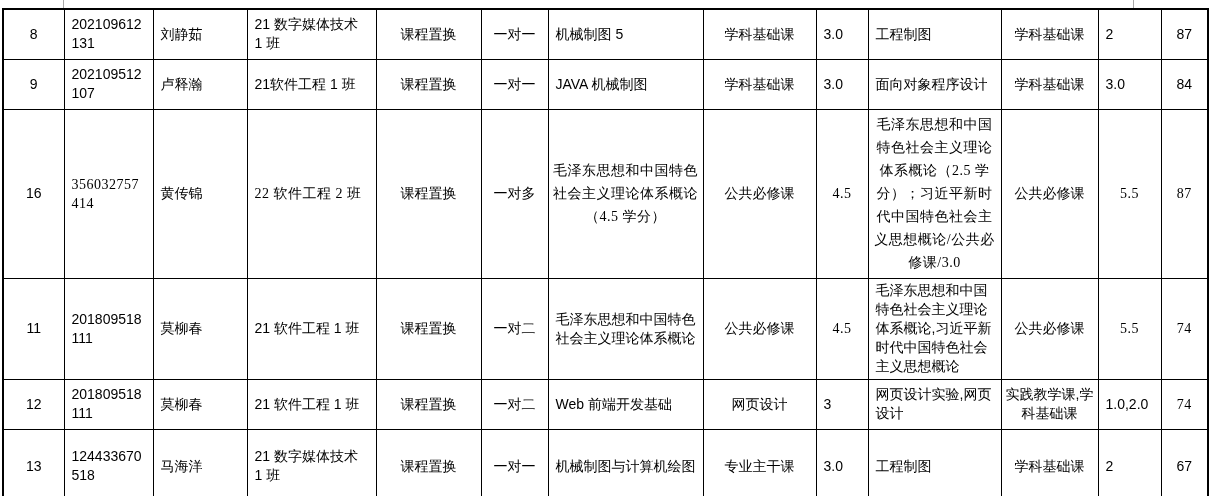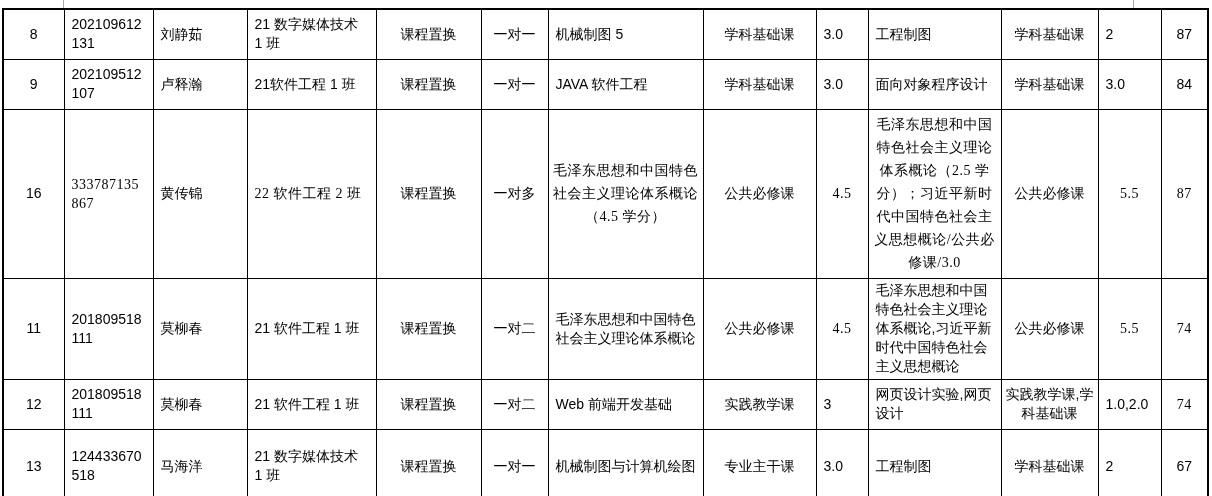--- a/index.html
+++ b/index.html
@@ -65,31 +65,31 @@
           <td>2</td>
           <td class="center">87</td>
         </tr>
         <tr style="height: 50px;">
           <td class="center">9</td>
           <td class="idcol">202109512107</td>
           <td>卢释瀚</td>
           <td>21软件工程 1 班</td>
           <td class="center">课程置换</td>
           <td class="center">一对一</td>
-          <td>JAVA 软件工程</td>
+          <td>JAVA 机械制图</td>
           <td class="center">学科基础课</td>
           <td>3.0</td>
           <td>面向对象程序设计</td>
           <td class="center">学科基础课</td>
           <td>3.0</td>
           <td class="center">84</td>
         </tr>
         <tr style="height: 169px;">
           <td class="center">16</td>
-          <td class="serif idcol">333787135867</td>
+          <td class="serif idcol">356032757414</td>
           <td>黄传锦</td>
           <td class="serif">22 软件工程 2 班</td>
           <td class="center">课程置换</td>
           <td class="center">一对多</td>
           <td class="center serif big">毛泽东思想和中国特色社会主义理论体系概论（4.5 学分）</td>
           <td class="center">公共必修课</td>
           <td class="center serif">4.5</td>
           <td class="center serif big">毛泽东思想和中国特色社会主义理论体系概论（2.5 学分）；习近平新时代中国特色社会主义思想概论/公共必修课/3.0</td>
           <td class="center">公共必修课</td>
           <td class="center serif">5.5</td>
@@ -111,21 +111,21 @@
           <td class="center serif">74</td>
         </tr>
         <tr style="height: 50px;">
           <td class="center">12</td>
           <td class="idcol">201809518111</td>
           <td>莫柳春</td>
           <td>21 软件工程 1 班</td>
           <td class="center">课程置换</td>
           <td class="center">一对二</td>
           <td>Web 前端开发基础</td>
-          <td class="center">实践教学课</td>
+          <td class="center">网页设计</td>
           <td>3</td>
           <td>网页设计实验,网页设计</td>
           <td class="center">实践教学课,学科基础课</td>
           <td>1.0,2.0</td>
           <td class="center serif">74</td>
         </tr>
         <tr style="height: 75px;">
           <td class="center">13</td>
           <td class="idcol">124433670518</td>
           <td>马海洋</td>

